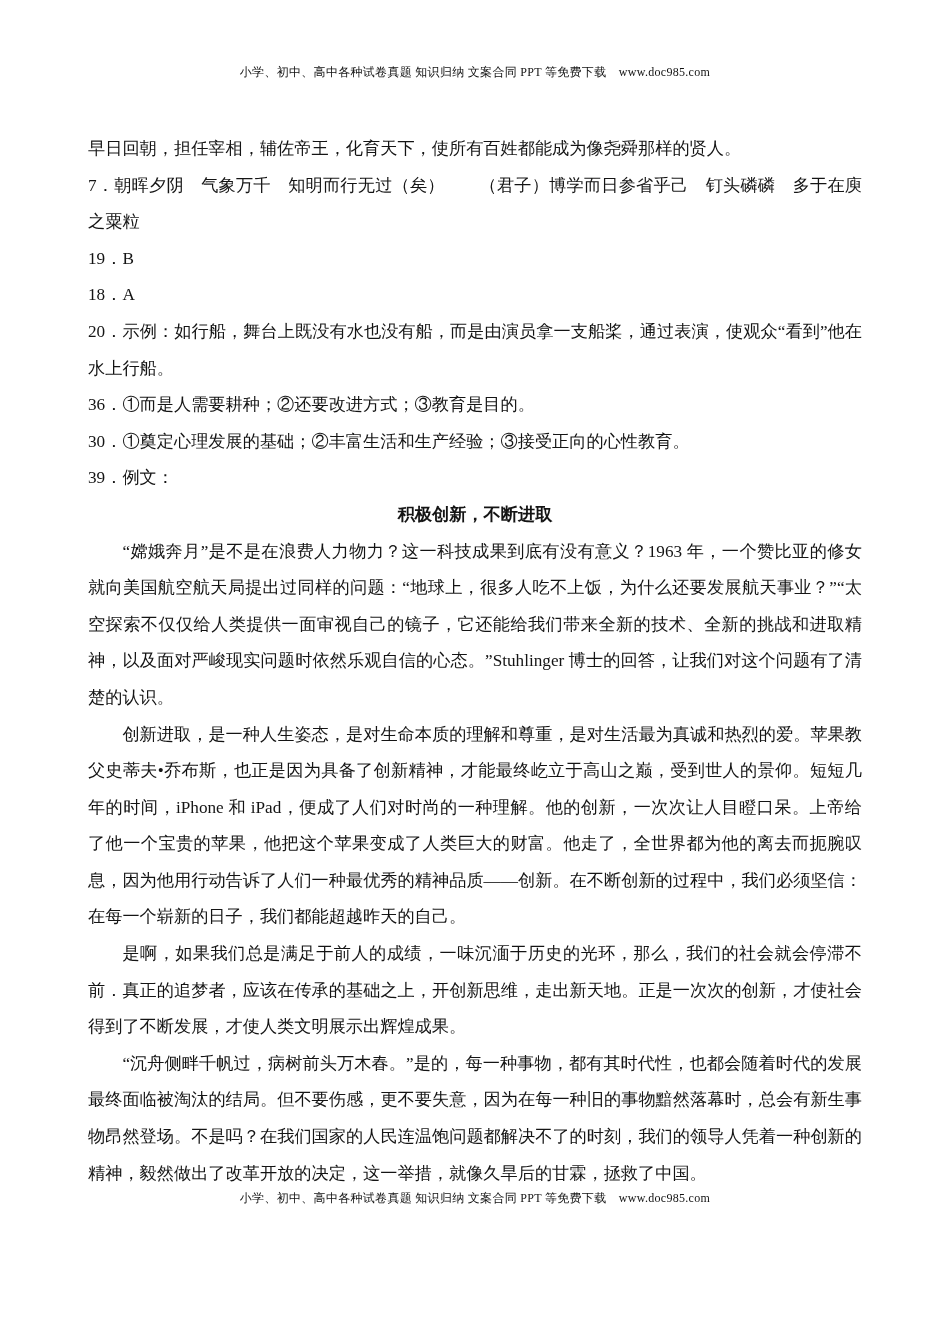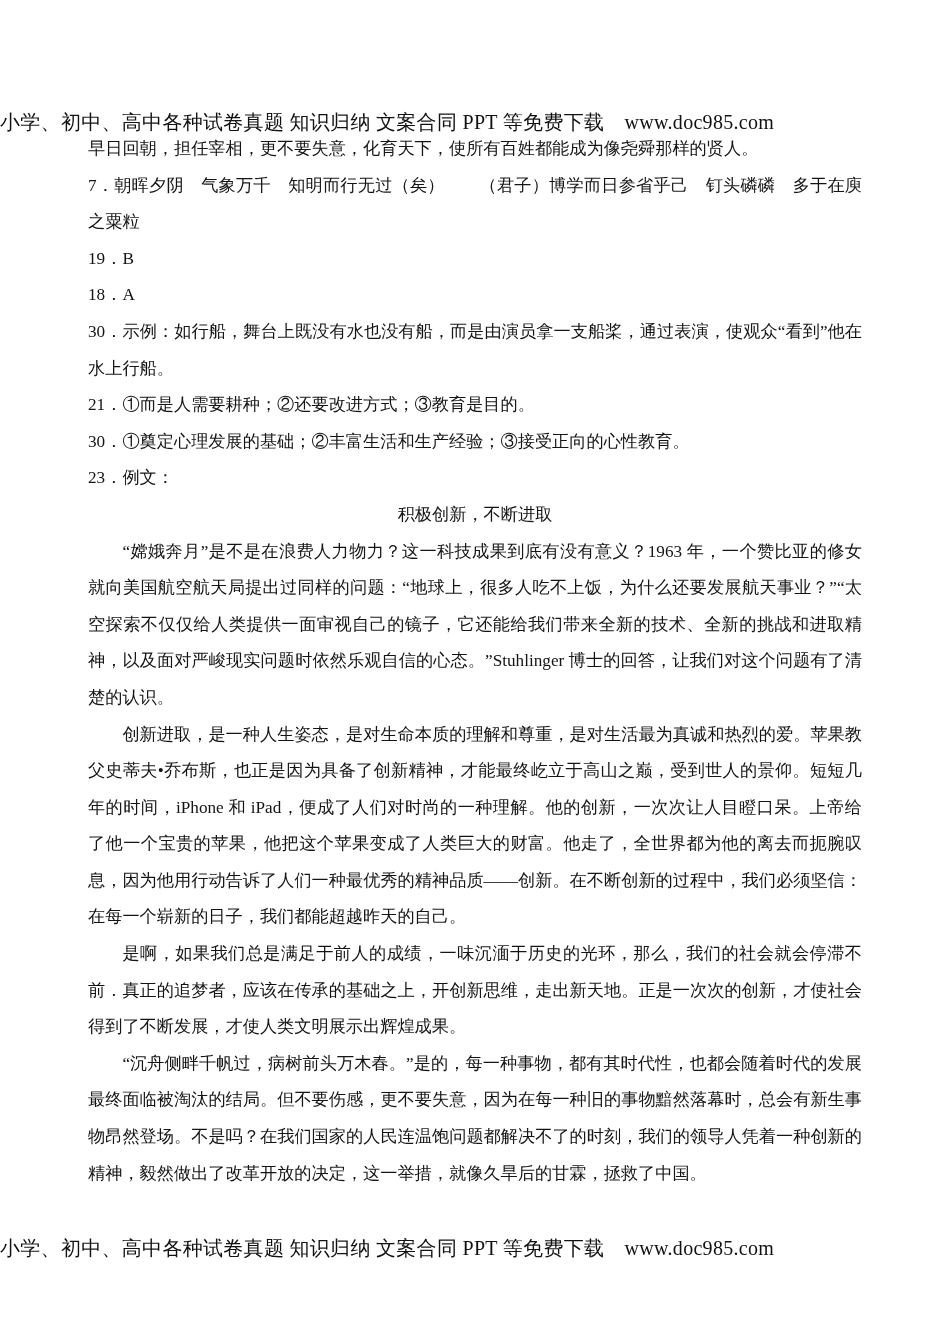--- a/index.html
+++ b/index.html
@@ -13,65 +13,65 @@
     width: 950px;
     height: 1344px;
     background: #ffffff;
     color: #1a1a1a;
     overflow: hidden;
   }
   .watermark {
     position: absolute;
     left: 0;
     width: 100%;
-    text-align: left;
-    font-size: 20px;
+    text-align: center;
+    font-size: 12px;
     color: #111111;
     letter-spacing: 0.3px;
     white-space: pre;
-    margin-top: 45px;
   }
   .watermark.top { top: 64px; }
   .watermark.bottom { top: 1190px; }
   .content {
     position: absolute;
     top: 131px;
     left: 88px;
     width: 774px;
     font-size: 17.2px;
     line-height: 36.6px;
     text-align: justify;
     text-justify: inter-ideograph;
     color: #141414;
   }
   .content p { margin: 0; }
   .content p.center {
     text-align: center;
     text-indent: 0;
+    font-weight: bold;
   }
   .content p.indent {
     text-indent: 2em;
   }
 </style>
 </head>
 <body>
 
 <div class="page">
 
   <div class="watermark top">小学、初中、高中各种试卷真题 知识归纳 文案合同 PPT 等免费下载　www.doc985.com</div>
 
   <div class="content">
-    <p>早日回朝，担任宰相，更不要失意，化育天下，使所有百姓都能成为像尧舜那样的贤人。</p>
+    <p>早日回朝，担任宰相，辅佐帝王，化育天下，使所有百姓都能成为像尧舜那样的贤人。</p>
     <p>7．朝晖夕阴　气象万千　知明而行无过（矣）　　（君子）博学而日参省乎己　钉头磷磷　多于在庾之粟粒</p>
     <p>19．B</p>
     <p>18．A</p>
-    <p>30．示例：如行船，舞台上既没有水也没有船，而是由演员拿一支船桨，通过表演，使观众“看到”他在水上行船。</p>
-    <p>21．①而是人需要耕种；②还要改进方式；③教育是目的。</p>
+    <p>20．示例：如行船，舞台上既没有水也没有船，而是由演员拿一支船桨，通过表演，使观众“看到”他在水上行船。</p>
+    <p>36．①而是人需要耕种；②还要改进方式；③教育是目的。</p>
     <p>30．①奠定心理发展的基础；②丰富生活和生产经验；③接受正向的心性教育。</p>
-    <p>23．例文：</p>
+    <p>39．例文：</p>
     <p class="center">积极创新，不断进取</p>
     <p class="indent">“嫦娥奔月”是不是在浪费人力物力？这一科技成果到底有没有意义？1963 年，一个赞比亚的修女就向美国航空航天局提出过同样的问题：“地球上，很多人吃不上饭，为什么还要发展航天事业？”“太空探索不仅仅给人类提供一面审视自己的镜子，它还能给我们带来全新的技术、全新的挑战和进取精神，以及面对严峻现实问题时依然乐观自信的心态。”Stuhlinger 博士的回答，让我们对这个问题有了清楚的认识。</p>
     <p class="indent">创新进取，是一种人生姿态，是对生命本质的理解和尊重，是对生活最为真诚和热烈的爱。苹果教父史蒂夫•乔布斯，也正是因为具备了创新精神，才能最终屹立于高山之巅，受到世人的景仰。短短几年的时间，iPhone 和 iPad，便成了人们对时尚的一种理解。他的创新，一次次让人目瞪口呆。上帝给了他一个宝贵的苹果，他把这个苹果变成了人类巨大的财富。他走了，全世界都为他的离去而扼腕叹息，因为他用行动告诉了人们一种最优秀的精神品质——创新。在不断创新的过程中，我们必须坚信：在每一个崭新的日子，我们都能超越昨天的自己。</p>
     <p class="indent">是啊，如果我们总是满足于前人的成绩，一味沉湎于历史的光环，那么，我们的社会就会停滞不前．真正的追梦者，应该在传承的基础之上，开创新思维，走出新天地。正是一次次的创新，才使社会得到了不断发展，才使人类文明展示出辉煌成果。</p>
     <p class="indent">“沉舟侧畔千帆过，病树前头万木春。”是的，每一种事物，都有其时代性，也都会随着时代的发展最终面临被淘汰的结局。但不要伤感，更不要失意，因为在每一种旧的事物黯然落幕时，总会有新生事物昂然登场。不是吗？在我们国家的人民连温饱问题都解决不了的时刻，我们的领导人凭着一种创新的精神，毅然做出了改革开放的决定，这一举措，就像久旱后的甘霖，拯救了中国。</p>
   </div>
 
   <div class="watermark bottom">小学、初中、高中各种试卷真题 知识归纳 文案合同 PPT 等免费下载　www.doc985.com</div>
 
 </div>

